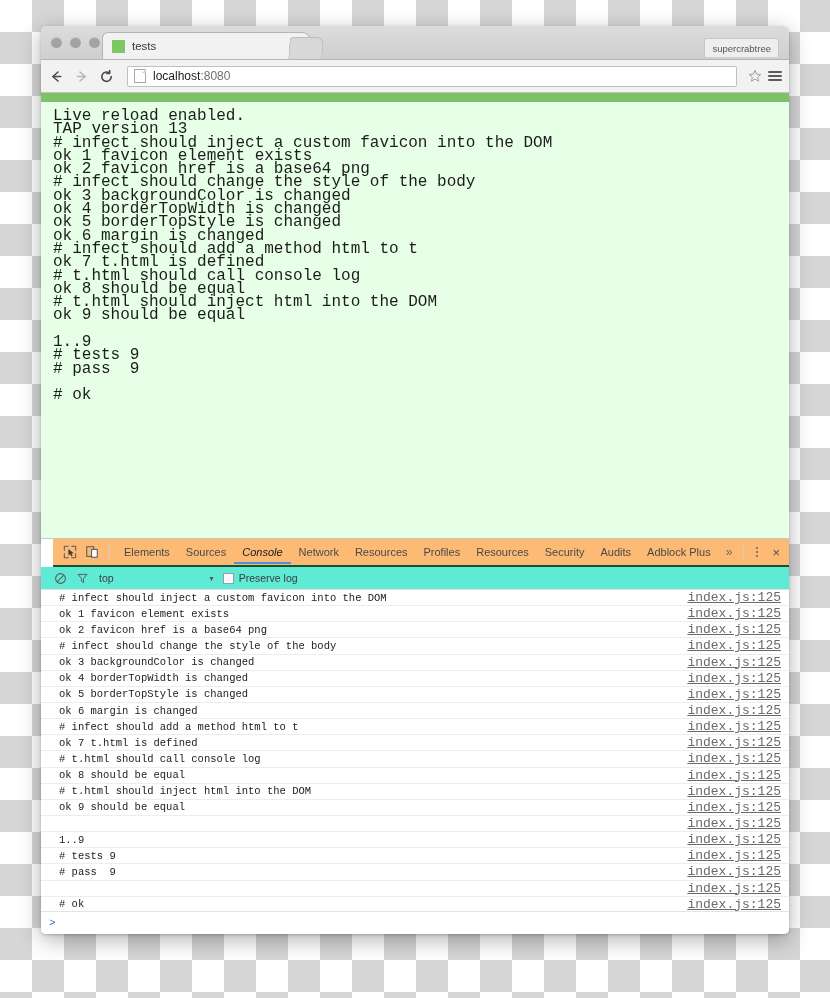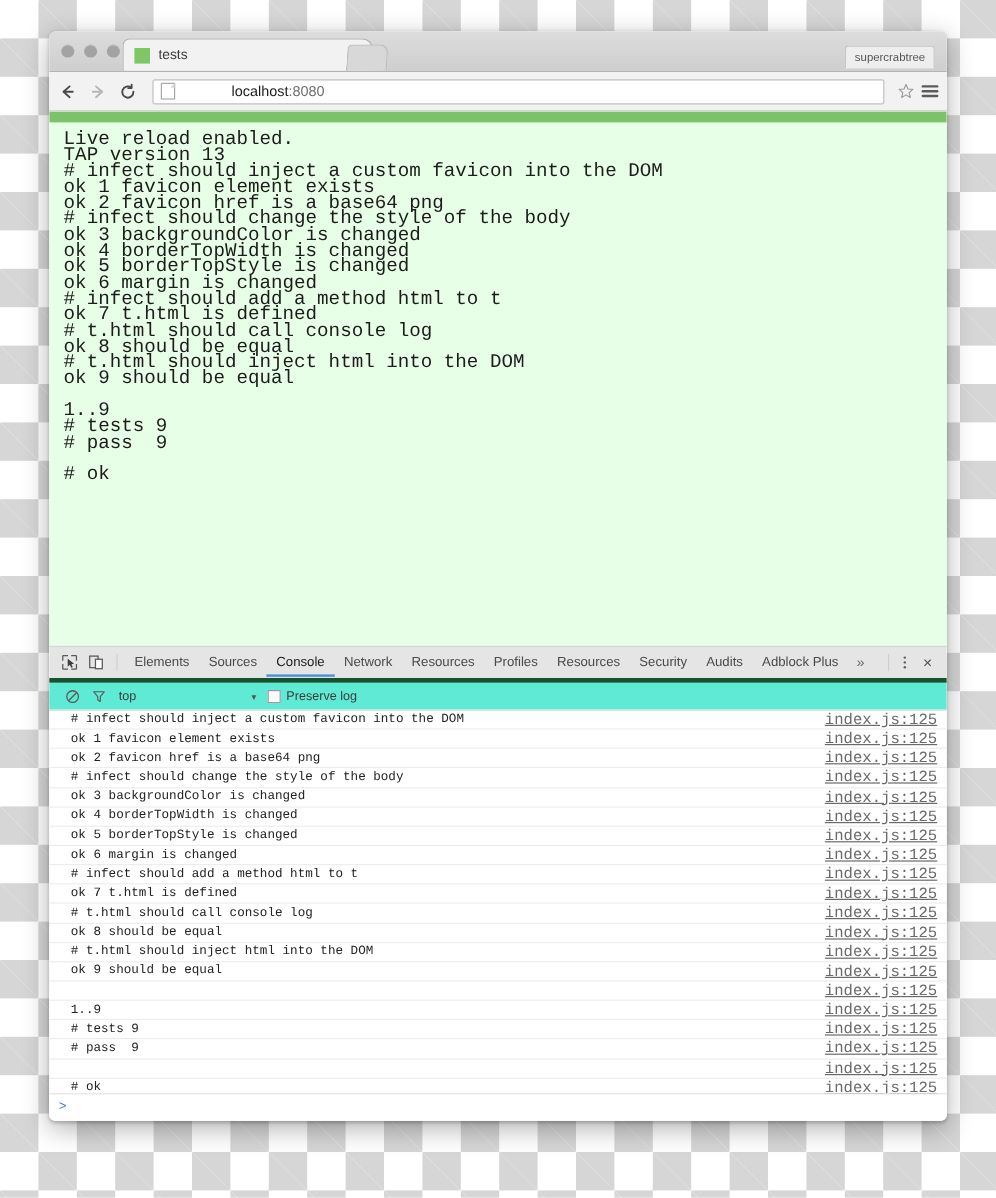--- a/index.html
+++ b/index.html
@@ -133,21 +133,20 @@
     flex: 1 1 auto;
     height: 21px;
     margin: 0 8px 0 7px;
     background: #ffffff;
     border: 1px solid #c0c0c0;
     border-radius: 2px;
     display: flex;
     align-items: center;
     padding: 0 6px;
     box-sizing: border-box;
-    gap: 40px;
   }
   .omni-doc-icon {
     width: 10px;
     height: 12px;
     background: #ffffff;
     border: 1px solid #a9a9a9;
     position: relative;
     margin-right: 7px;
     flex: 0 0 auto;
   }
@@ -225,26 +224,27 @@
   .devtools {
     flex: 1 1 auto;
     background: #ffffff;
     border-top: 1px solid #c8c8c8;
     display: flex;
     flex-direction: column;
     min-height: 0;
   }
   .dt-tabbar {
     height: 26px;
-    background: #e5e5e5;
-    border-bottom: 4px solid #14532d;
+    background: #fdba74;
+    border-bottom: 2px solid #14532d;
     display: flex;
     align-items: center;
     padding: 0 6px;
     flex: 0 0 auto;
+    margin-left: 12px;
   }
   .dt-icon-btn {
     width: 22px;
     height: 20px;
     display: flex;
     align-items: center;
     justify-content: center;
     flex: 0 0 auto;
   }
   .dt-sep {
@@ -258,20 +258,21 @@
     font-size: 11px;
     color: #4a4a4a;
     padding: 5px 8px 4px 8px;
     white-space: nowrap;
     border-bottom: 2px solid transparent;
     flex: 0 0 auto;
   }
   .dt-tab.active {
     color: #1a1a1a;
     border-bottom-color: #4a90d9;
+    font-style: italic;
   }
   .dt-more {
     font-size: 12px;
     color: #6a6a6a;
     padding: 3px 7px;
     flex: 0 0 auto;
   }
   .dt-spacer { flex: 1 1 auto; }
   .dt-vsep {
     width: 1px;

